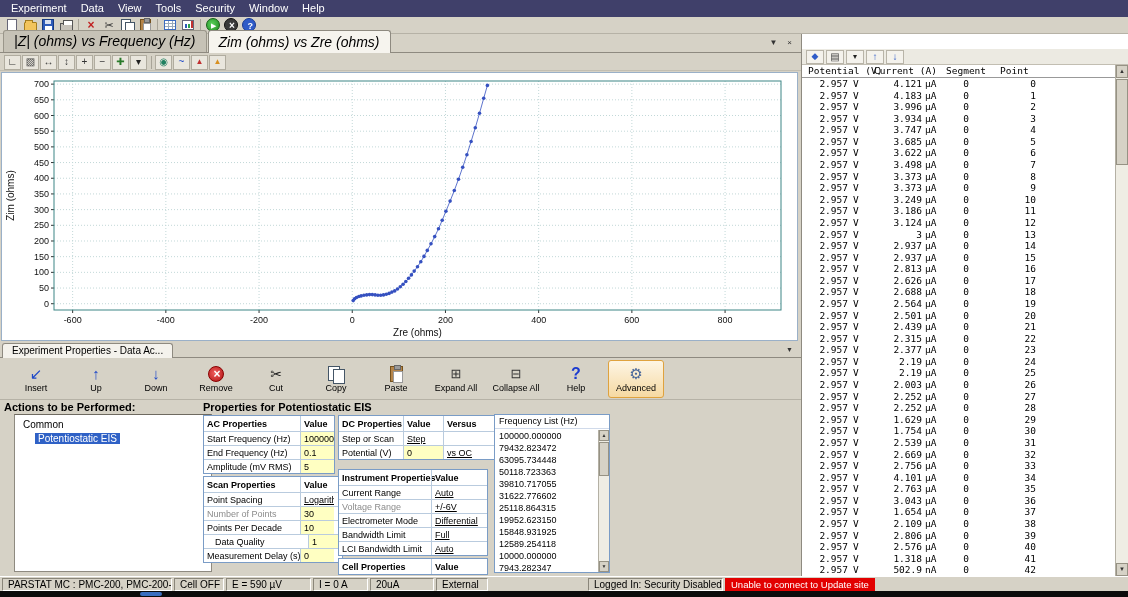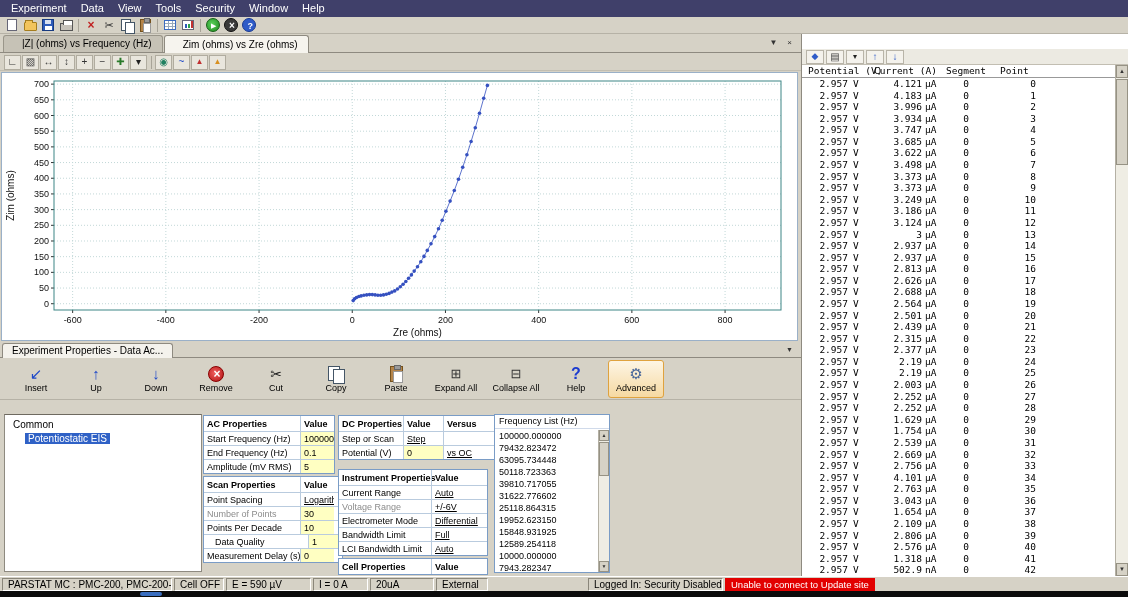--- a/index.html
+++ b/index.html
@@ -52,22 +52,22 @@
   .ic-copyL{width:16px;height:16px;}
   .ic-copyL::before{content:"";position:absolute;left:0;top:0;width:10px;height:13px;background:#fff;border:1px solid #456;}
   .ic-copyL::after{content:"";position:absolute;left:5px;top:3px;width:10px;height:13px;background:#fff;border:1px solid #456;}
   .ic-pasteL{width:13px;height:16px;background:#b5854a;border:1px solid #74511d;}
   .ic-pasteL::before{content:"";position:absolute;left:2px;top:4px;width:8px;height:10px;background:#fff;border:1px solid #999;}
   .ic-pasteL::after{content:"";position:absolute;left:3.5px;top:-2px;width:5px;height:3px;background:#9a9a9a;border:1px solid #666;}
 
   
   .chart-panel{position:absolute;left:0;top:34px;width:801px;height:308px;background:#d6d2c6;}
   .chart-tabbar{position:absolute;left:0;top:0;width:100%;height:19px;border-bottom:1px solid #8e8a80;display:flex;align-items:flex-end;padding-left:3px;}
-  .ctab{font-size:10px;padding:2px 10px 3px 18px;background:#c6c2b6;border:1px solid #9a968a;border-bottom:none;
-        border-radius:3px 3px 0 0;margin-right:1px;white-space:nowrap;}
+  .ctab{font-size:14px;padding:2px 10px 3px 10px;background:#c6c2b6;border:1px solid #9a968a;border-bottom:none;
+        border-radius:3px 3px 0 0;margin-right:1px;white-space:nowrap;font-style:italic;}
   .ctab.active{background:#f6f4ee;border-color:#8e8a80;position:relative;top:1px;padding-top:3px;}
   .tab-right{position:absolute;right:5px;top:3px;display:flex;gap:3px;}
   .tr-btn{width:13px;height:13px;font-size:8px;line-height:12px;text-align:center;color:#333;}
   .chart-toolbar{position:absolute;left:0;top:20px;width:100%;height:17px;display:flex;align-items:center;padding-left:4px;border-bottom:1px solid #c2beb2;}
   .cbtn{width:17px;height:15px;background:#e9e6dd;border:1px solid #b0ac9f;display:flex;align-items:center;justify-content:center;margin-right:1px;}
   .cbtn .glyph{font-size:10px;}
   .chart-area{position:absolute;left:1px;top:38px;width:797px;height:269px;background:#fff;border:1px solid #9ab0c8;}
 
   
   .data-panel{position:absolute;left:801px;top:34px;width:327px;height:542px;background:#fff;border-left:1px solid #8e8a80;}
@@ -101,21 +101,21 @@
   .ep-collapse{position:absolute;right:8px;top:4px;font-size:7px;color:#333;}
   .actions-toolbar{position:absolute;left:0;top:16px;width:100%;height:42px;border-bottom:1px solid #b6b2a6;
                    display:flex;align-items:center;padding-left:8px;gap:4px;}
   .abtn{width:56px;height:38px;display:flex;flex-direction:column;align-items:center;justify-content:center;gap:1px;border:1px solid transparent;border-radius:3px;}
   .abtn .icn{height:18px;display:flex;align-items:center;justify-content:center;}
   .albl{font-size:9px;line-height:9px;white-space:nowrap;}
   .abtn.selected{background:linear-gradient(#fdf5e4,#f6d9a2);border:1px solid #dfa23e;}
   .sec-headers{position:absolute;left:0;top:59px;width:100%;height:13px;}
   .left-h{position:absolute;left:4px;top:0;font-weight:bold;font-size:11px;}
   .right-h{position:absolute;left:203px;top:0;font-weight:bold;font-size:11px;}
-  .tree-box{position:absolute;left:4px;top:72px;width:198px;height:158px;background:#fff;
+  .tree-box{position:absolute;left:14px;top:72px;width:198px;height:158px;background:#fff;
             border:1px solid #8e8a80;border-top-color:#6e6a60;font-size:10px;padding:3px 0 0 6px;}
   .tree-root{padding:1px 2px;}
   .tree-child{margin-left:14px;margin-top:2px;display:inline-block;padding:0 3px;background:#2f61c6;color:#fff;}
 
   .ptable{position:absolute;background:#fff;border:1px solid #7a9cc6;font-size:9px;}
   .ptable .tr{display:flex;height:14px;border-top:1px solid #b9cbde;align-items:center;}
   .ptable .tr.th{height:15px;border-top:none;font-weight:bold;}
   .ptable .tc{height:100%;padding:1px 3px;border-left:1px solid #b9cbde;white-space:nowrap;overflow:hidden;display:flex;align-items:center;}
   .ptable .tc:first-child{border-left:none;}
   .ptable .tr.th .tc{overflow:visible;}
@@ -814,20 +814,24 @@
         </span>
         <span class="albl">Help</span>
       </div>
       <div class="abtn selected">
         <span class="icn">
           <span class="glyph" style="color: rgb(73, 103, 154); font-size: 15px;">⚙</span>
         </span>
         <span class="albl">Advanced</span>
       </div>
     </div>
+  <div class="sec-headers">
+    <div class="left-h">Actions to be Performed:</div>
+    <div class="right-h">Properties for Potentiostatic EIS</div>
+  </div>
   <div class="tree-box">
     <div class="tree-root">Common</div>
     <div class="tree-child">Potentiostatic EIS</div>
   </div>
   <div class="ptable" id="t-ac" style="left:203px;top:73px;">
       <div class="tr th">
         <span class="tc" style="width: 96px;">AC Properties</span>
         <span class="tc" style="width: 34px;">Value</span>
       </div>
       <div class="tr">

